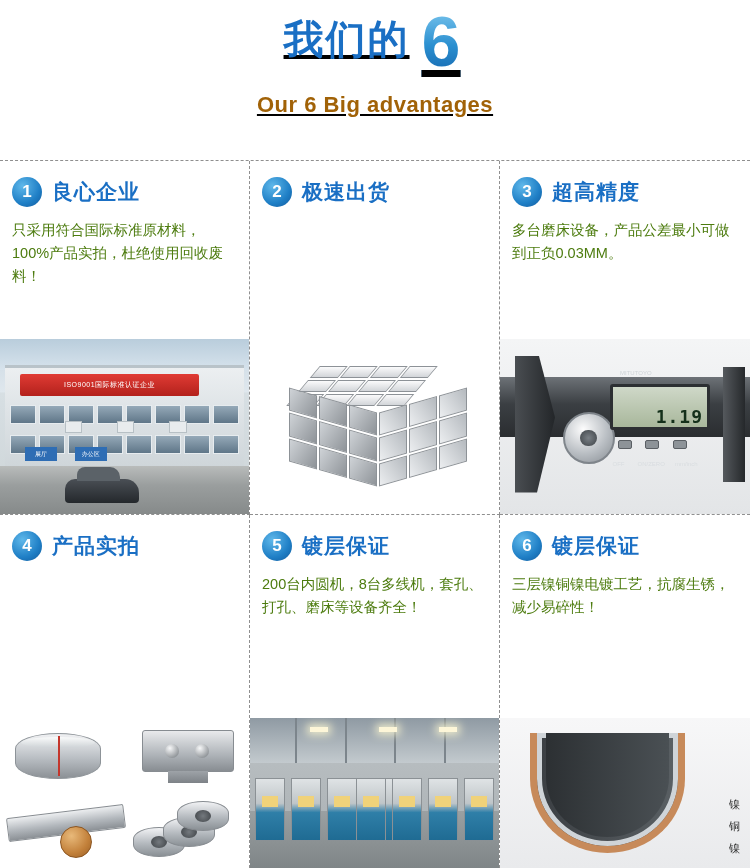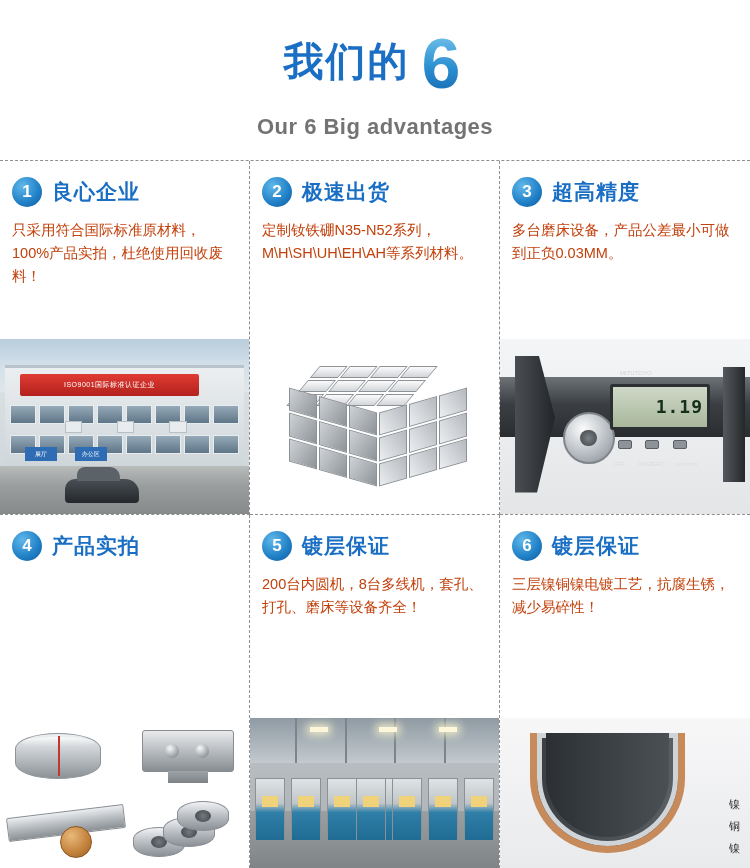--- a/index.html
+++ b/index.html
@@ -13,22 +13,22 @@
   .page {
     position: relative;
     width: 750px;
     height: 868px;
     background: #ffffff;
   }
 
   
   .header {
     height: 160px;
-    padding-top: 22px;
     text-align: center;
+    text-decoration: underline;
   }
   .title-line {
     display: flex;
     align-items: center;
     justify-content: center;
     gap: 6px;
     height: 78px;
   }
   .title-text {
     font-size: 40px;
@@ -45,21 +45,21 @@
     background-clip: text;
     color: transparent;
     padding: 0 6px;
     position: relative;
     top: 3px;
   }
   .subtitle {
     margin-top: 14px;
     font-size: 22px;
     font-weight: bold;
-    color: #737373;
+    color: #a16207;
     letter-spacing: 0.5px;
   }
 
   
   .grid {
     position: relative;
     width: 750px;
     height: 708px;
     border-top: 1px dashed #8f8f8f;
     display: grid;
@@ -98,21 +98,21 @@
   .cell-title {
     font-size: 21px;
     font-weight: bold;
     color: #1a6fc4;
     letter-spacing: 1px;
   }
   .cell-desc {
     margin-top: 10px;
     font-size: 14.5px;
     line-height: 1.6;
-    color: #c2410c;
+    color: #4d7c0f;
   }
 
   .photo {
     position: absolute;
     left: 0;
     right: 0;
     bottom: 0;
     height: 150px;
     overflow: hidden;
   }
@@ -178,21 +178,21 @@
   .face-right .cube-c { background: linear-gradient(60deg,#eceef0,#b4b9be); }
 
   
   .ph-caliper { width:100%; height:100%;
     background: linear-gradient(180deg,#f4f5f6,#e3e5e7); position:relative; }
   .cal-body { position:absolute; left:0; top:22%; width:100%; height:34%;
     background: linear-gradient(180deg,#6d7277 0%,#3b3f43 45%,#2a2d30 100%); }
   .cal-screen { position:absolute; left:44%; top:26%; width:40%; height:26%;
     background: linear-gradient(180deg,#cfd8c8,#a8b79b);
     border:3px solid #2c2f32; border-radius:3px;
-    display:flex; align-items:center; justify-content:flex-end;
+    display:flex; align-items:flex-end; justify-content:flex-end;
     padding-right:4px; }
   .cal-digits { font-family:"DejaVu Sans Mono", monospace; font-size:18px;
     font-weight:bold; color:#14301a; letter-spacing:1px; }
   .cal-jawL { position:absolute; left:6%; top:10%; width:16%; height:78%;
     background: linear-gradient(90deg,#4a4e52,#232629);
     clip-path: polygon(0 0, 60% 0, 100% 45%, 55% 100%, 0 100%); }
   .cal-ring { position:absolute; left:25%; top:42%; width:52px; height:52px;
     border-radius:50%;
     background: radial-gradient(circle at 38% 32%, #fdfdfd, #b9bec3 55%, #868c92 100%);
     border:2px solid #7f858b; }
@@ -337,21 +337,20 @@
           <div class="car"></div>
         </div>
       </div>
     </div>
 
     <div class="cell">
       <div class="cell-head">
         <div class="badge">2</div>
         <div class="cell-title">极速出货</div>
       </div>
-      <div class="cell-desc">定制钕铁硼N35-N52系列，M\H\SH\UH\EH\AH等系列材料。</div>
       <div class="photo tall">
         <div class="ph-cube">
           <div class="cube-wrap">
             <div class="cube">
               <div class="face-top">
                 <div class="cube-c"></div>
                   <div class="cube-c"></div>
                   <div class="cube-c"></div>
                   <div class="cube-c"></div>
                 <div class="cube-c"></div>

